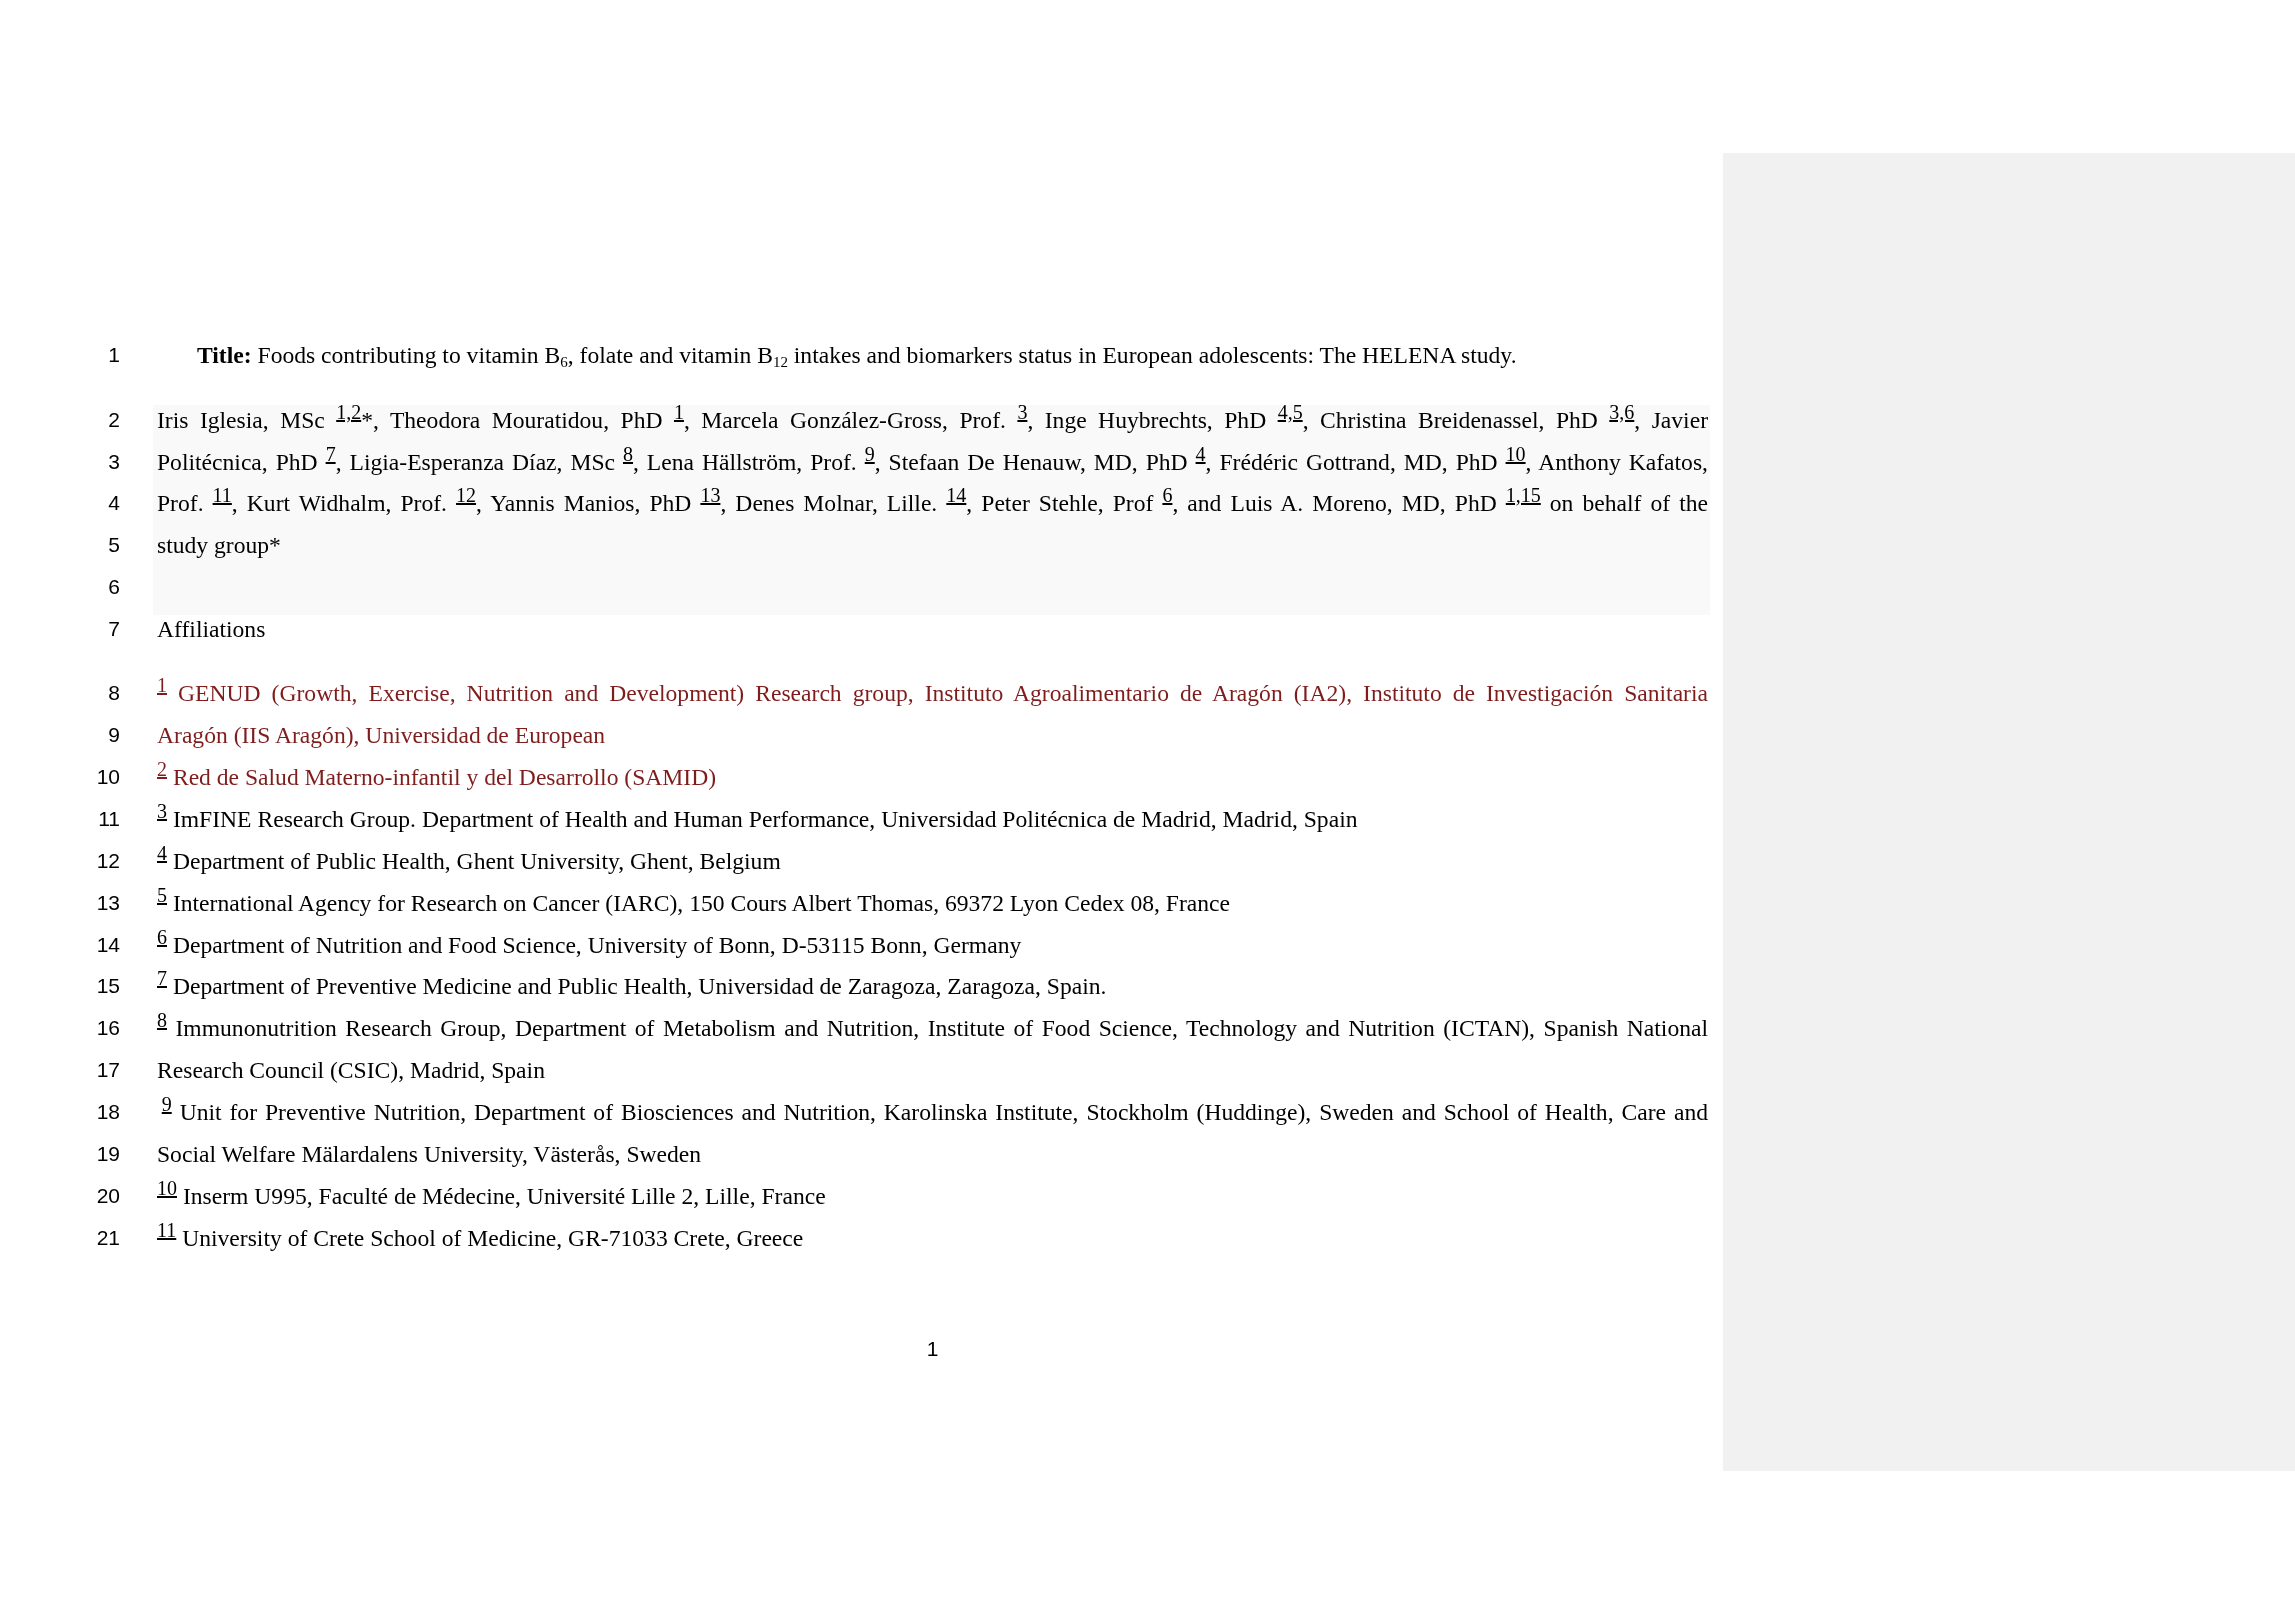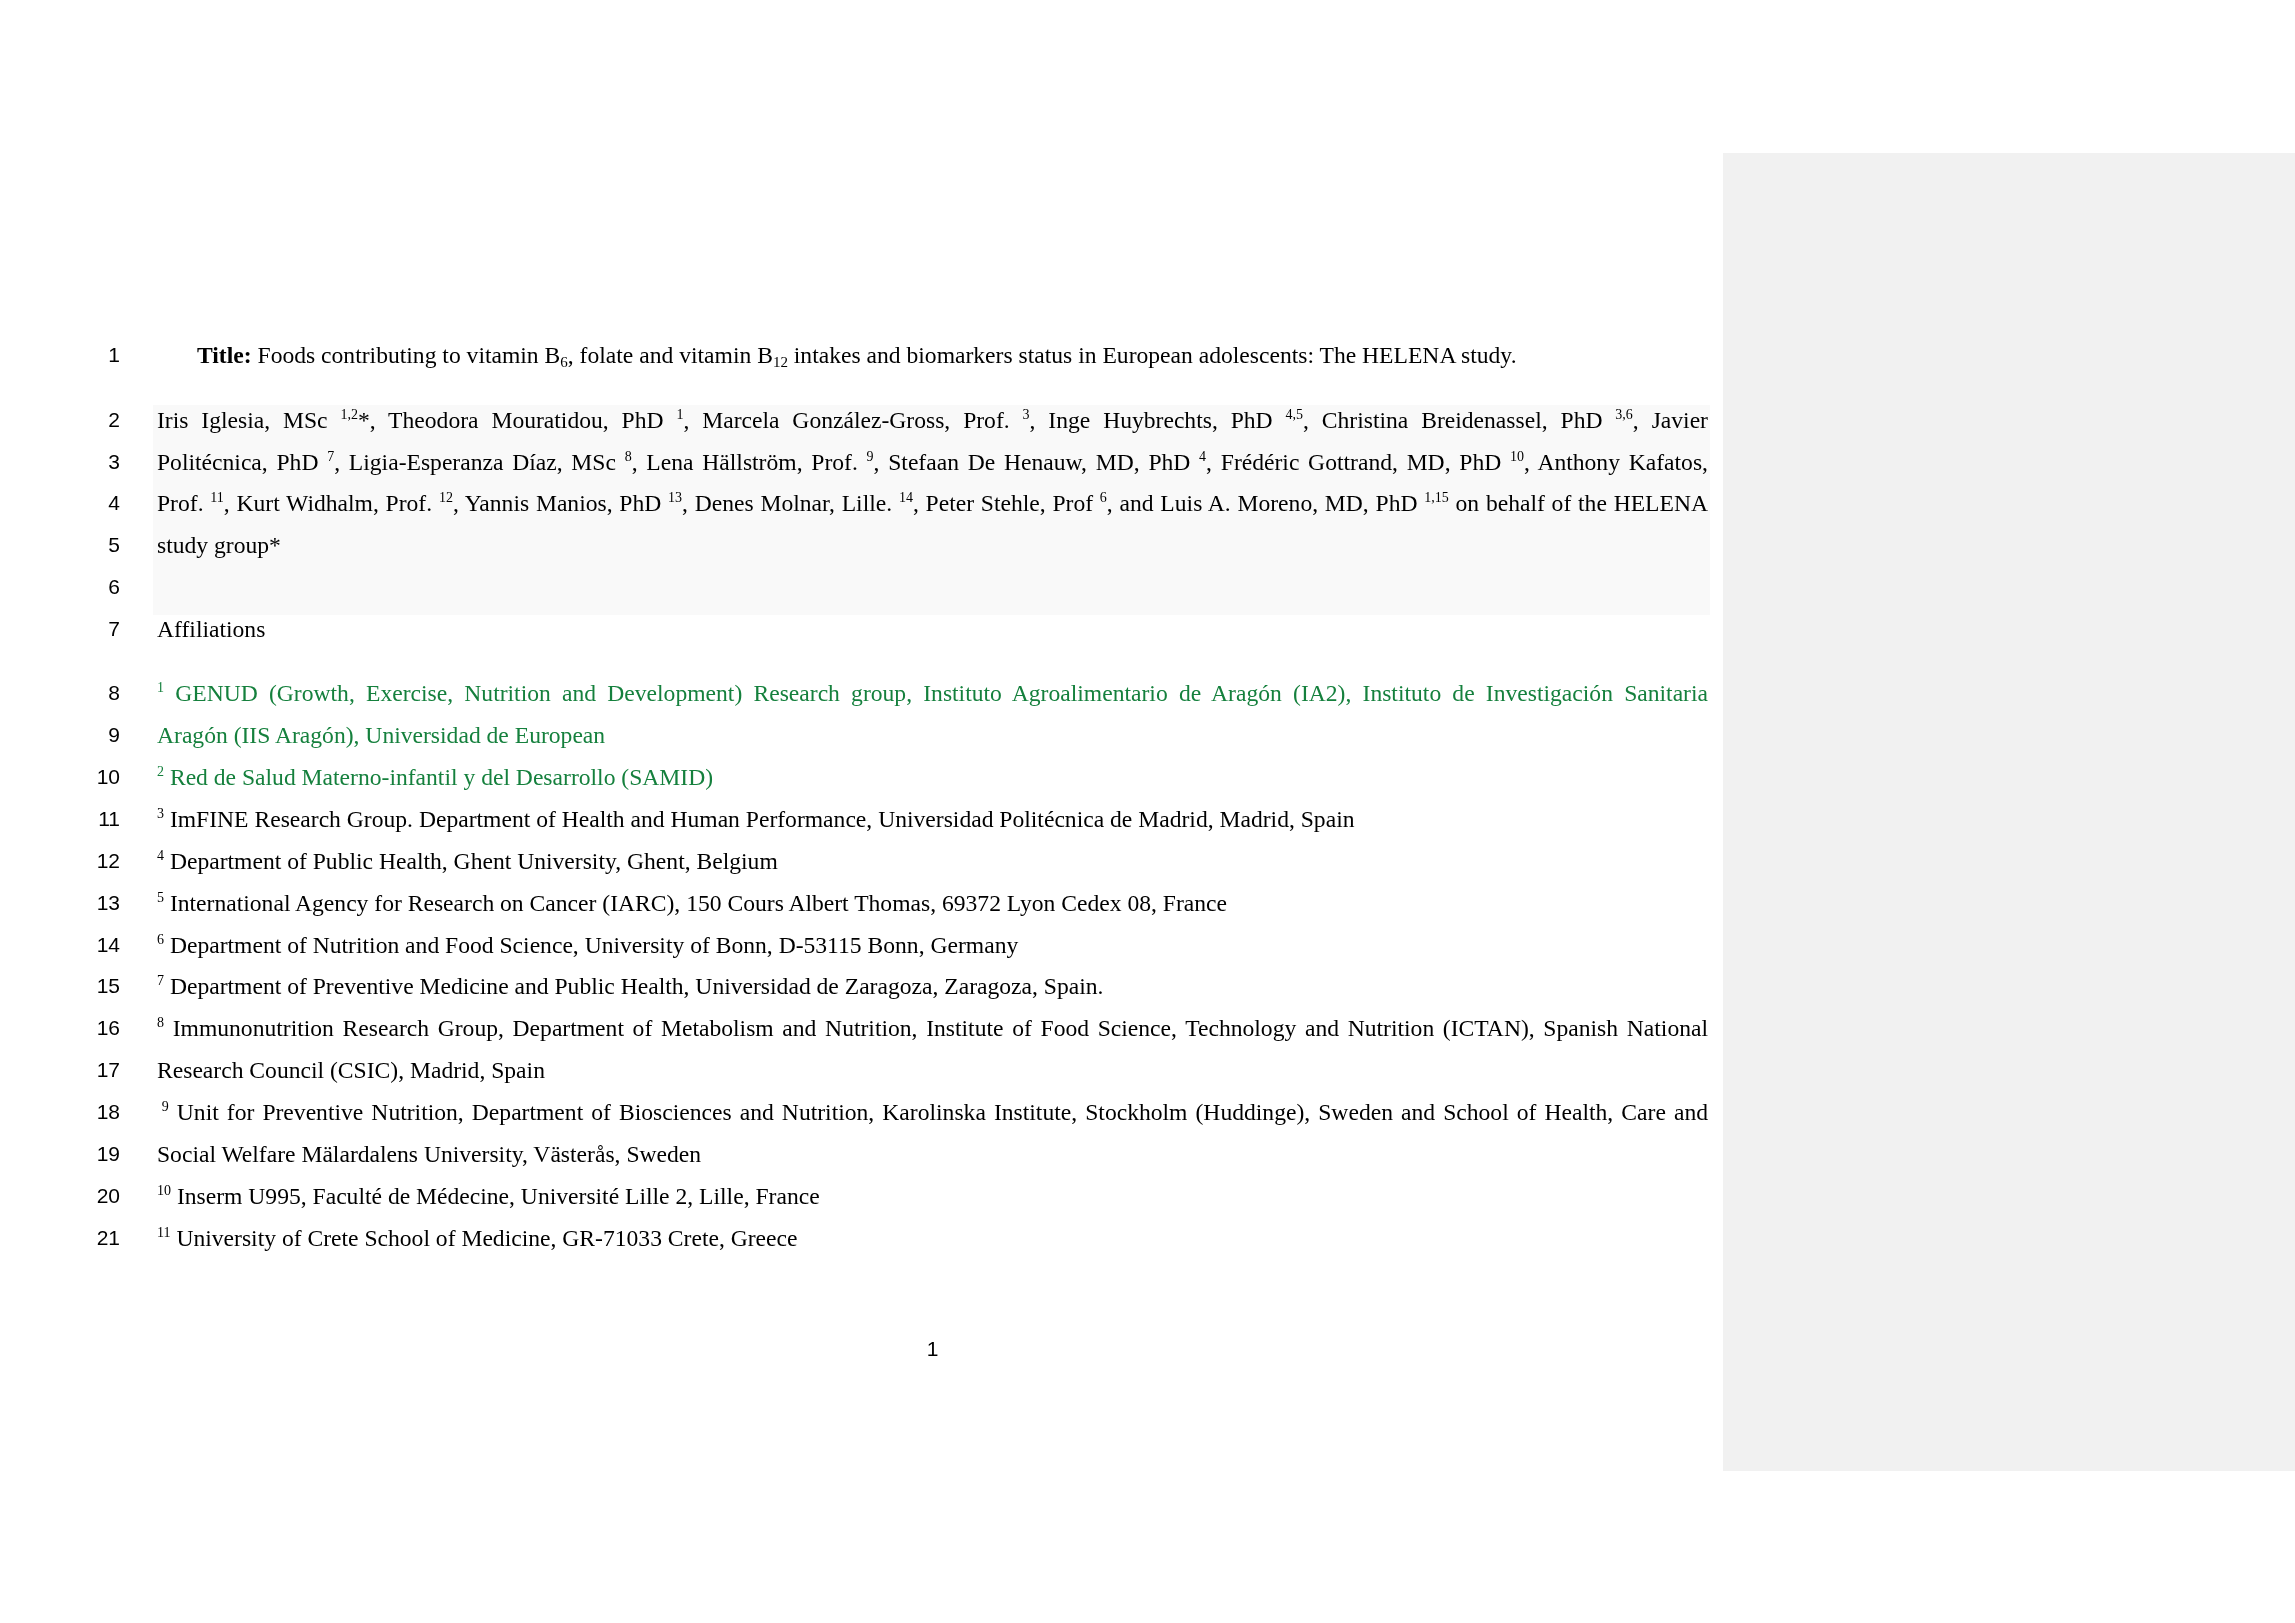--- a/index.html
+++ b/index.html
@@ -23,22 +23,22 @@
   .lnum {
     position: absolute; left: 79px; width: 41px; text-align: right;
     font-family: "Liberation Sans", "DejaVu Sans", sans-serif;
     font-size: 21px; line-height: 42px; color: #000;
   }
   .ltext {
     position: absolute; left: 157px; width: 1551px;
     font-size: 23.6px; line-height: 42px; white-space: nowrap;
   }
   .justify { text-align: justify; text-align-last: justify; white-space: normal; height: 42px; overflow: hidden; }
-  .grey { color: #15803d; }
-  sup { font-size: 14px; vertical-align: 0; position: relative; top: -9.2px; }
+  .grey { color: #7f1d1d; }
+  sup { font-size: 20px; vertical-align: 0; position: relative; top: -9.2px; text-decoration: underline; }
   sub { font-size: 15px; vertical-align: 0; position: relative; top: 3.9px; }
   b { font-weight: bold; margin-left: 40px; }
   .it { }
   .page-number {
     position: absolute; left: 916px; top: 1333px; width: 33px; text-align: center;
     font-family: "Liberation Sans", "DejaVu Sans", sans-serif; font-size: 21px; line-height: 31px;
   }
 </style>
 </head>
 <body>

